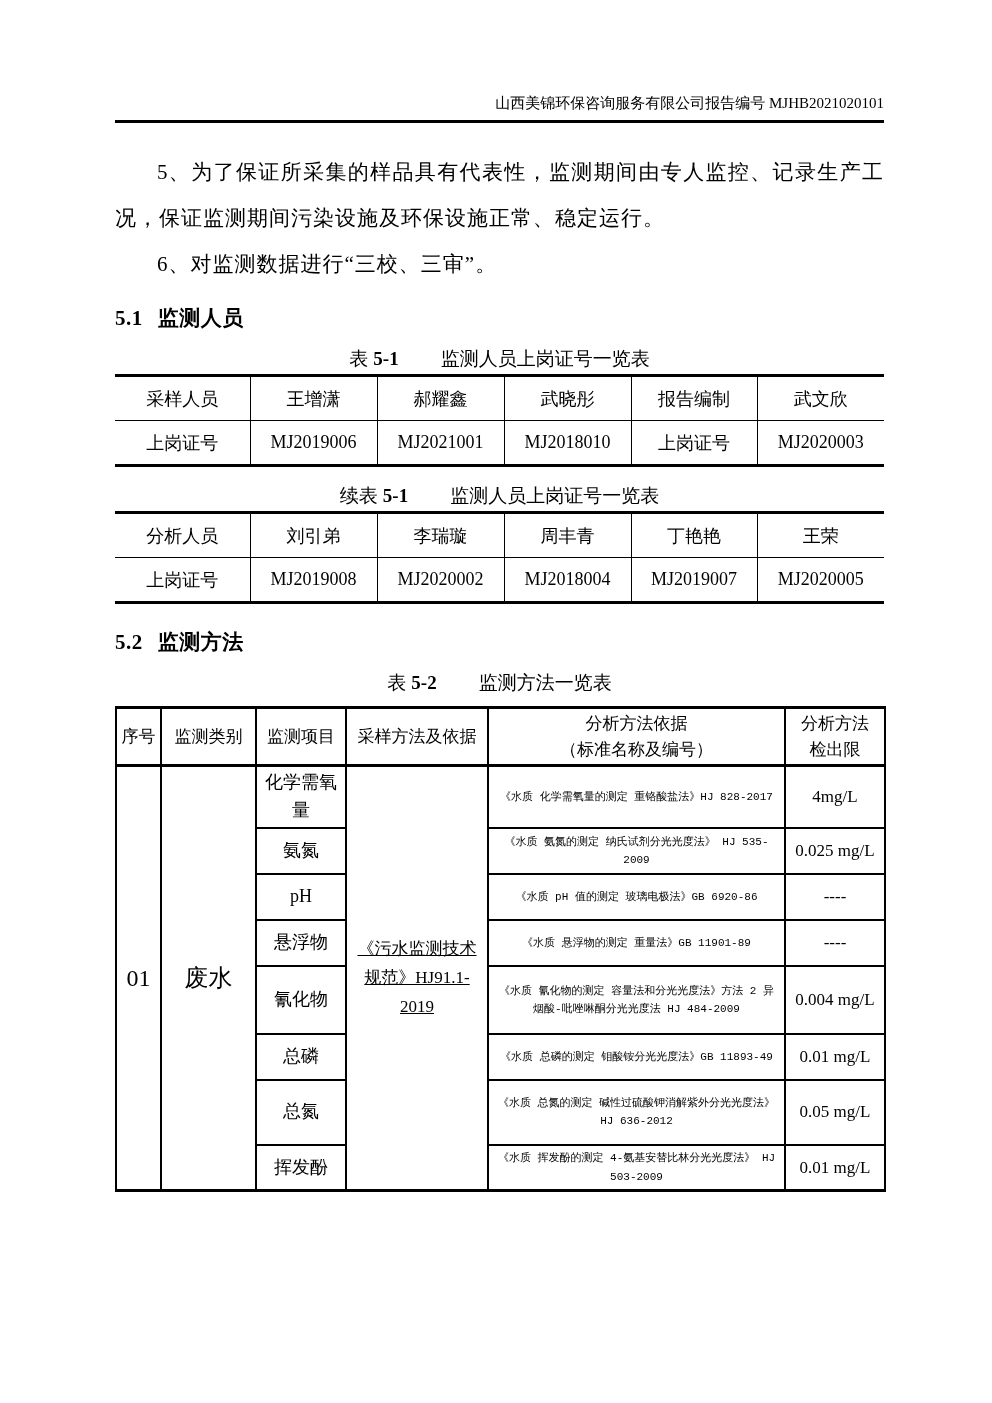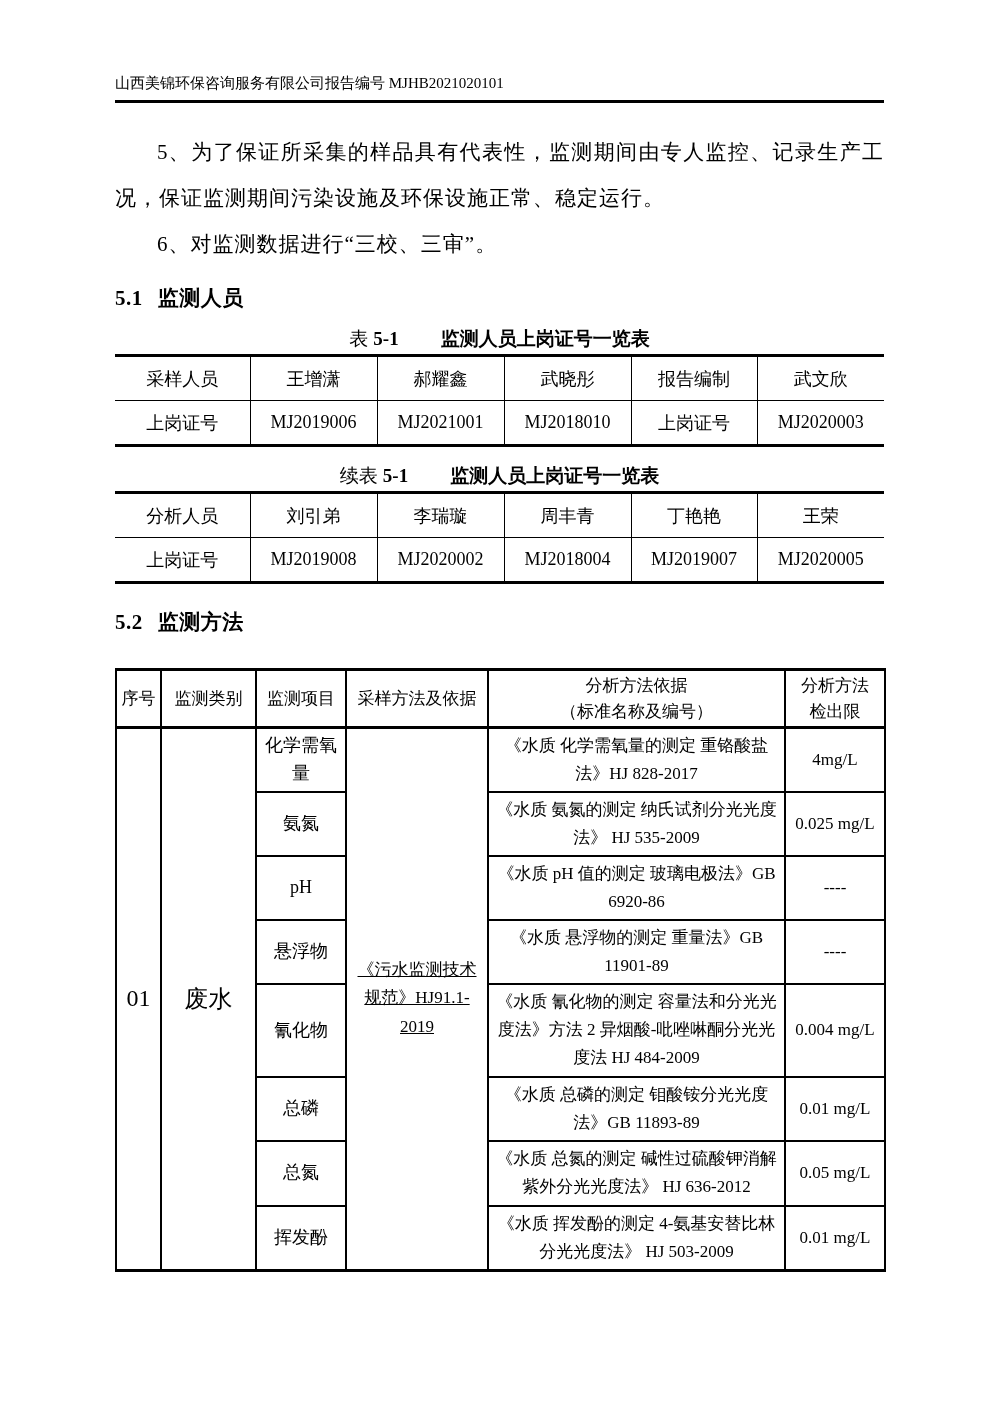--- a/index.html
+++ b/index.html
@@ -16,26 +16,27 @@
     height: 1403px;
     background: #ffffff;
     overflow: hidden;
   }
   .content {
     padding: 0 108px 0 115px;
   }
   
   .header {
     display: flex;
-    justify-content: flex-start;
+    justify-content: flex-end;
     align-items: flex-end;
     padding-top: 74px;
     padding-bottom: 7px;
     border-bottom: 3px solid #000;
     font-size: 15px;
+    margin-top: 20px;
   }
   
   .para {
     font-size: 21px;
     line-height: 46px;
     text-indent: 2em;
     text-align: justify;
     margin: 0;
     letter-spacing: 1px;
   }
@@ -48,21 +49,21 @@
     letter-spacing: 0.5px;
   }
   .sec-heading .hnum { margin-right: 15px; font-family: "Liberation Serif", serif; }
   .caption {
     text-align: center;
     font-size: 19px;
     line-height: 30px;
     margin-top: 4px;
   }
   .caption .cap-num { font-weight: bold; margin-left: 5px; }
-  .caption .cap-title { margin-left: 42px; font-weight: bold; }
+  .caption .cap-title { margin-left: 42px; }
   
   .t1 {
     width: 100%;
     border-collapse: collapse;
     table-layout: fixed;
     border-top: 3px solid #000;
     border-bottom: 3px solid #000;
   }
   .t1 td {
     border: 1px solid #000;
@@ -75,39 +76,39 @@
   .t1 tr td:first-child { border-left: 0; }
   .t1 tr td:last-child { border-right: 0; }
   
   .t2 {
     width: 100%;
     border-collapse: collapse;
     table-layout: fixed;
     border: 2px solid #000;
     border-top-width: 3px;
     border-bottom-width: 3px;
-    margin-top: 24px;
+    margin-top: 8px;
   }
   .t2 th, .t2 td {
     border: 2px solid #000;
     text-align: center;
     vertical-align: middle;
     padding: 2px 3px;
   }
   .t2 th {
     font-weight: normal;
     font-size: 17px;
     white-space: pre-line;
     height: 53px;
     line-height: 1.5;
   }
   .t2 thead th { border-bottom: 3px solid #000; }
   .t2 td.item-cell { font-size: 18px; line-height: 1.55; }
   .t2 td.sampling-cell { font-size: 17px; line-height: 1.7; padding: 2px 5px; text-decoration: underline; }
-  .t2 td.method-cell { font-size: 17px; line-height: 1.65; padding: 3px 5px; }
+  .t2 td.method-cell { font-size: 11px; line-height: 1.65; padding: 3px 5px; font-family: Liberation Mono, monospace; }
   .t2 td.limit-cell { font-size: 17px; }
   .t2 td.serial-cell, .t2 td.category-cell { font-size: 24px; }
   .t2 tr.rh-std td { height: 46px; }
   .t2 tr.rh-tall td { height: 68px; }
   .t2 tr.rh-med td { height: 65px; }
 </style>
 </head>
 <body>
 
 <div class="page">
@@ -188,20 +189,23 @@
           <td>MJ2019007</td>
           <td>MJ2020005</td>
         </tr>
       </tbody>
     </table>
 
     <div class="sec-heading" style="margin-top:16px">
       <span class="hnum">5.2</span><span>监测方法</span>
     </div>
 
+    <div class="caption">
+      <span>表</span><span class="cap-num">5-2</span><span class="cap-title">监测方法一览表</span>
+    </div>
 
     <table class="t2">
       <colgroup>
           <col style="width:45px">
           <col style="width:95px">
           <col style="width:90px">
           <col style="width:142px">
           <col style="width:297px">
           <col style="width:100px">
         </colgroup>
@@ -241,21 +245,21 @@
           <td class="method-cell">《水质 悬浮物的测定 重量法》GB 11901-89</td>
           <td class="limit-cell">----</td>
         </tr>
         <tr class="rh-tall">
           <td class="item-cell">氰化物</td>
           <td class="method-cell">《水质 氰化物的测定 容量法和分光光度法》方法 2 异烟酸-吡唑啉酮分光光度法 HJ 484-2009</td>
           <td class="limit-cell">0.004 mg/L</td>
         </tr>
         <tr class="rh-std">
           <td class="item-cell">总磷</td>
-          <td class="method-cell">《水质 总磷的测定 钼酸铵分光光度法》GB 11893-89</td>
+          <td class="method-cell">《水质 总磷的测定 钼酸铵分光光度法》GB 11893-49</td>
           <td class="limit-cell">0.01 mg/L</td>
         </tr>
         <tr class="rh-med">
           <td class="item-cell">总氮</td>
           <td class="method-cell">《水质 总氮的测定 碱性过硫酸钾消解紫外分光光度法》 HJ 636-2012</td>
           <td class="limit-cell">0.05 mg/L</td>
         </tr>
         <tr class="rh-std">
           <td class="item-cell">挥发酚</td>
           <td class="method-cell">《水质 挥发酚的测定 4-氨基安替比林分光光度法》 HJ 503-2009</td>

